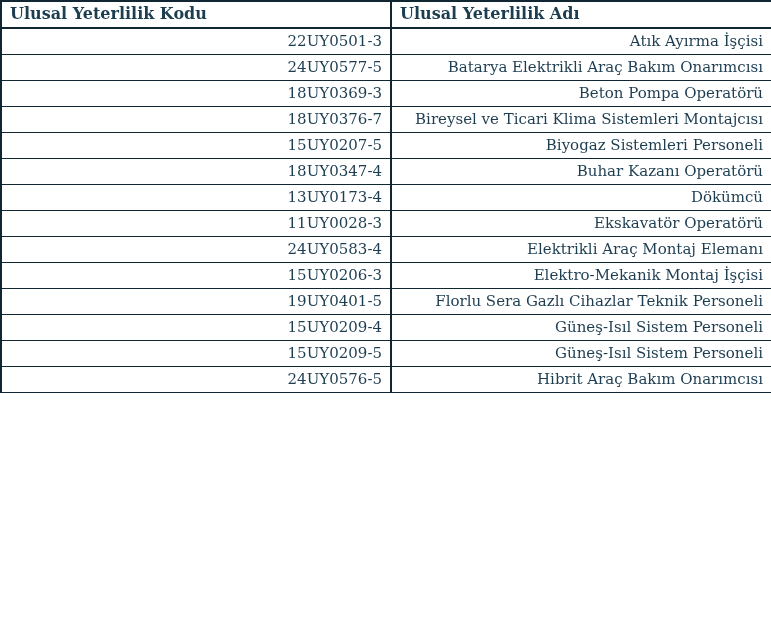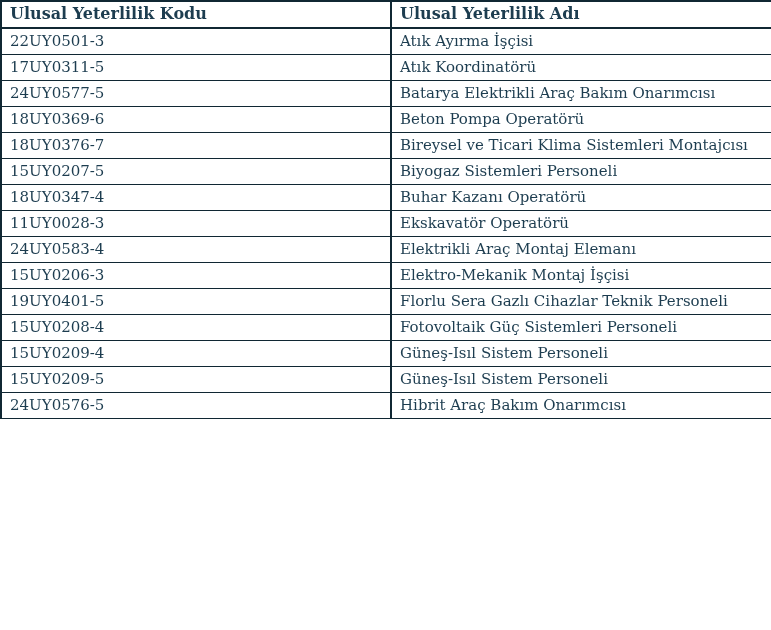--- a/index.html
+++ b/index.html
@@ -31,20 +31,21 @@
     margin-left: 7px;
   }
   table.qual-table thead th {
     font-weight: bold;
     font-size: 16px;
     border-top: 2px solid #102733;
     border-bottom: 2px solid #102733;
   }
   table.qual-table td {
     border-bottom: 1px solid #102733;
+    text-align: right;
   }
   table.qual-table tr > th:first-child,
   table.qual-table tr > td:first-child {
     border-left: 2px solid #102733;
   }
   table.qual-table tr > th:last-child,
   table.qual-table tr > td:last-child {
     border-left: 2px solid #102733;
     border-right: 2px solid #102733;
   }
@@ -62,64 +63,60 @@
       <th>Ulusal Yeterlilik Kodu</th>
       <th>Ulusal Yeterlilik Adı</th>
     </tr>
   </thead>
   <tbody id="qual-rows">
       <tr>
         <td>22UY0501-3</td>
         <td>Atık Ayırma İşçisi</td>
       </tr>
       <tr>
-        <td>17UY0311-5</td>
-        <td>Atık Koordinatörü</td>
-      </tr>
-      <tr>
         <td>24UY0577-5</td>
         <td>Batarya Elektrikli Araç Bakım Onarımcısı</td>
       </tr>
       <tr>
-        <td>18UY0369-6</td>
+        <td>18UY0369-3</td>
         <td>Beton Pompa Operatörü</td>
       </tr>
       <tr>
         <td>18UY0376-7</td>
         <td>Bireysel ve Ticari Klima Sistemleri Montajcısı</td>
       </tr>
       <tr>
         <td>15UY0207-5</td>
         <td>Biyogaz Sistemleri Personeli</td>
       </tr>
       <tr>
         <td>18UY0347-4</td>
         <td>Buhar Kazanı Operatörü</td>
+      </tr>
+      <tr>
+        <td>13UY0173-4</td>
+        <td>Dökümcü</td>
       </tr>
       <tr>
         <td>11UY0028-3</td>
         <td>Ekskavatör Operatörü</td>
       </tr>
       <tr>
         <td>24UY0583-4</td>
         <td>Elektrikli Araç Montaj Elemanı</td>
       </tr>
       <tr>
         <td>15UY0206-3</td>
         <td>Elektro-Mekanik Montaj İşçisi</td>
       </tr>
       <tr>
         <td>19UY0401-5</td>
         <td>Florlu Sera Gazlı Cihazlar Teknik Personeli</td>
       </tr>
       <tr>
-        <td>15UY0208-4</td>
-        <td>Fotovoltaik Güç Sistemleri Personeli</td>
-      </tr>
-      <tr>
         <td>15UY0209-4</td>
         <td>Güneş-Isıl Sistem Personeli</td>
       </tr>
       <tr>
         <td>15UY0209-5</td>
         <td>Güneş-Isıl Sistem Personeli</td>
       </tr>
       <tr>
         <td>24UY0576-5</td>
         <td>Hibrit Araç Bakım Onarımcısı</td>

